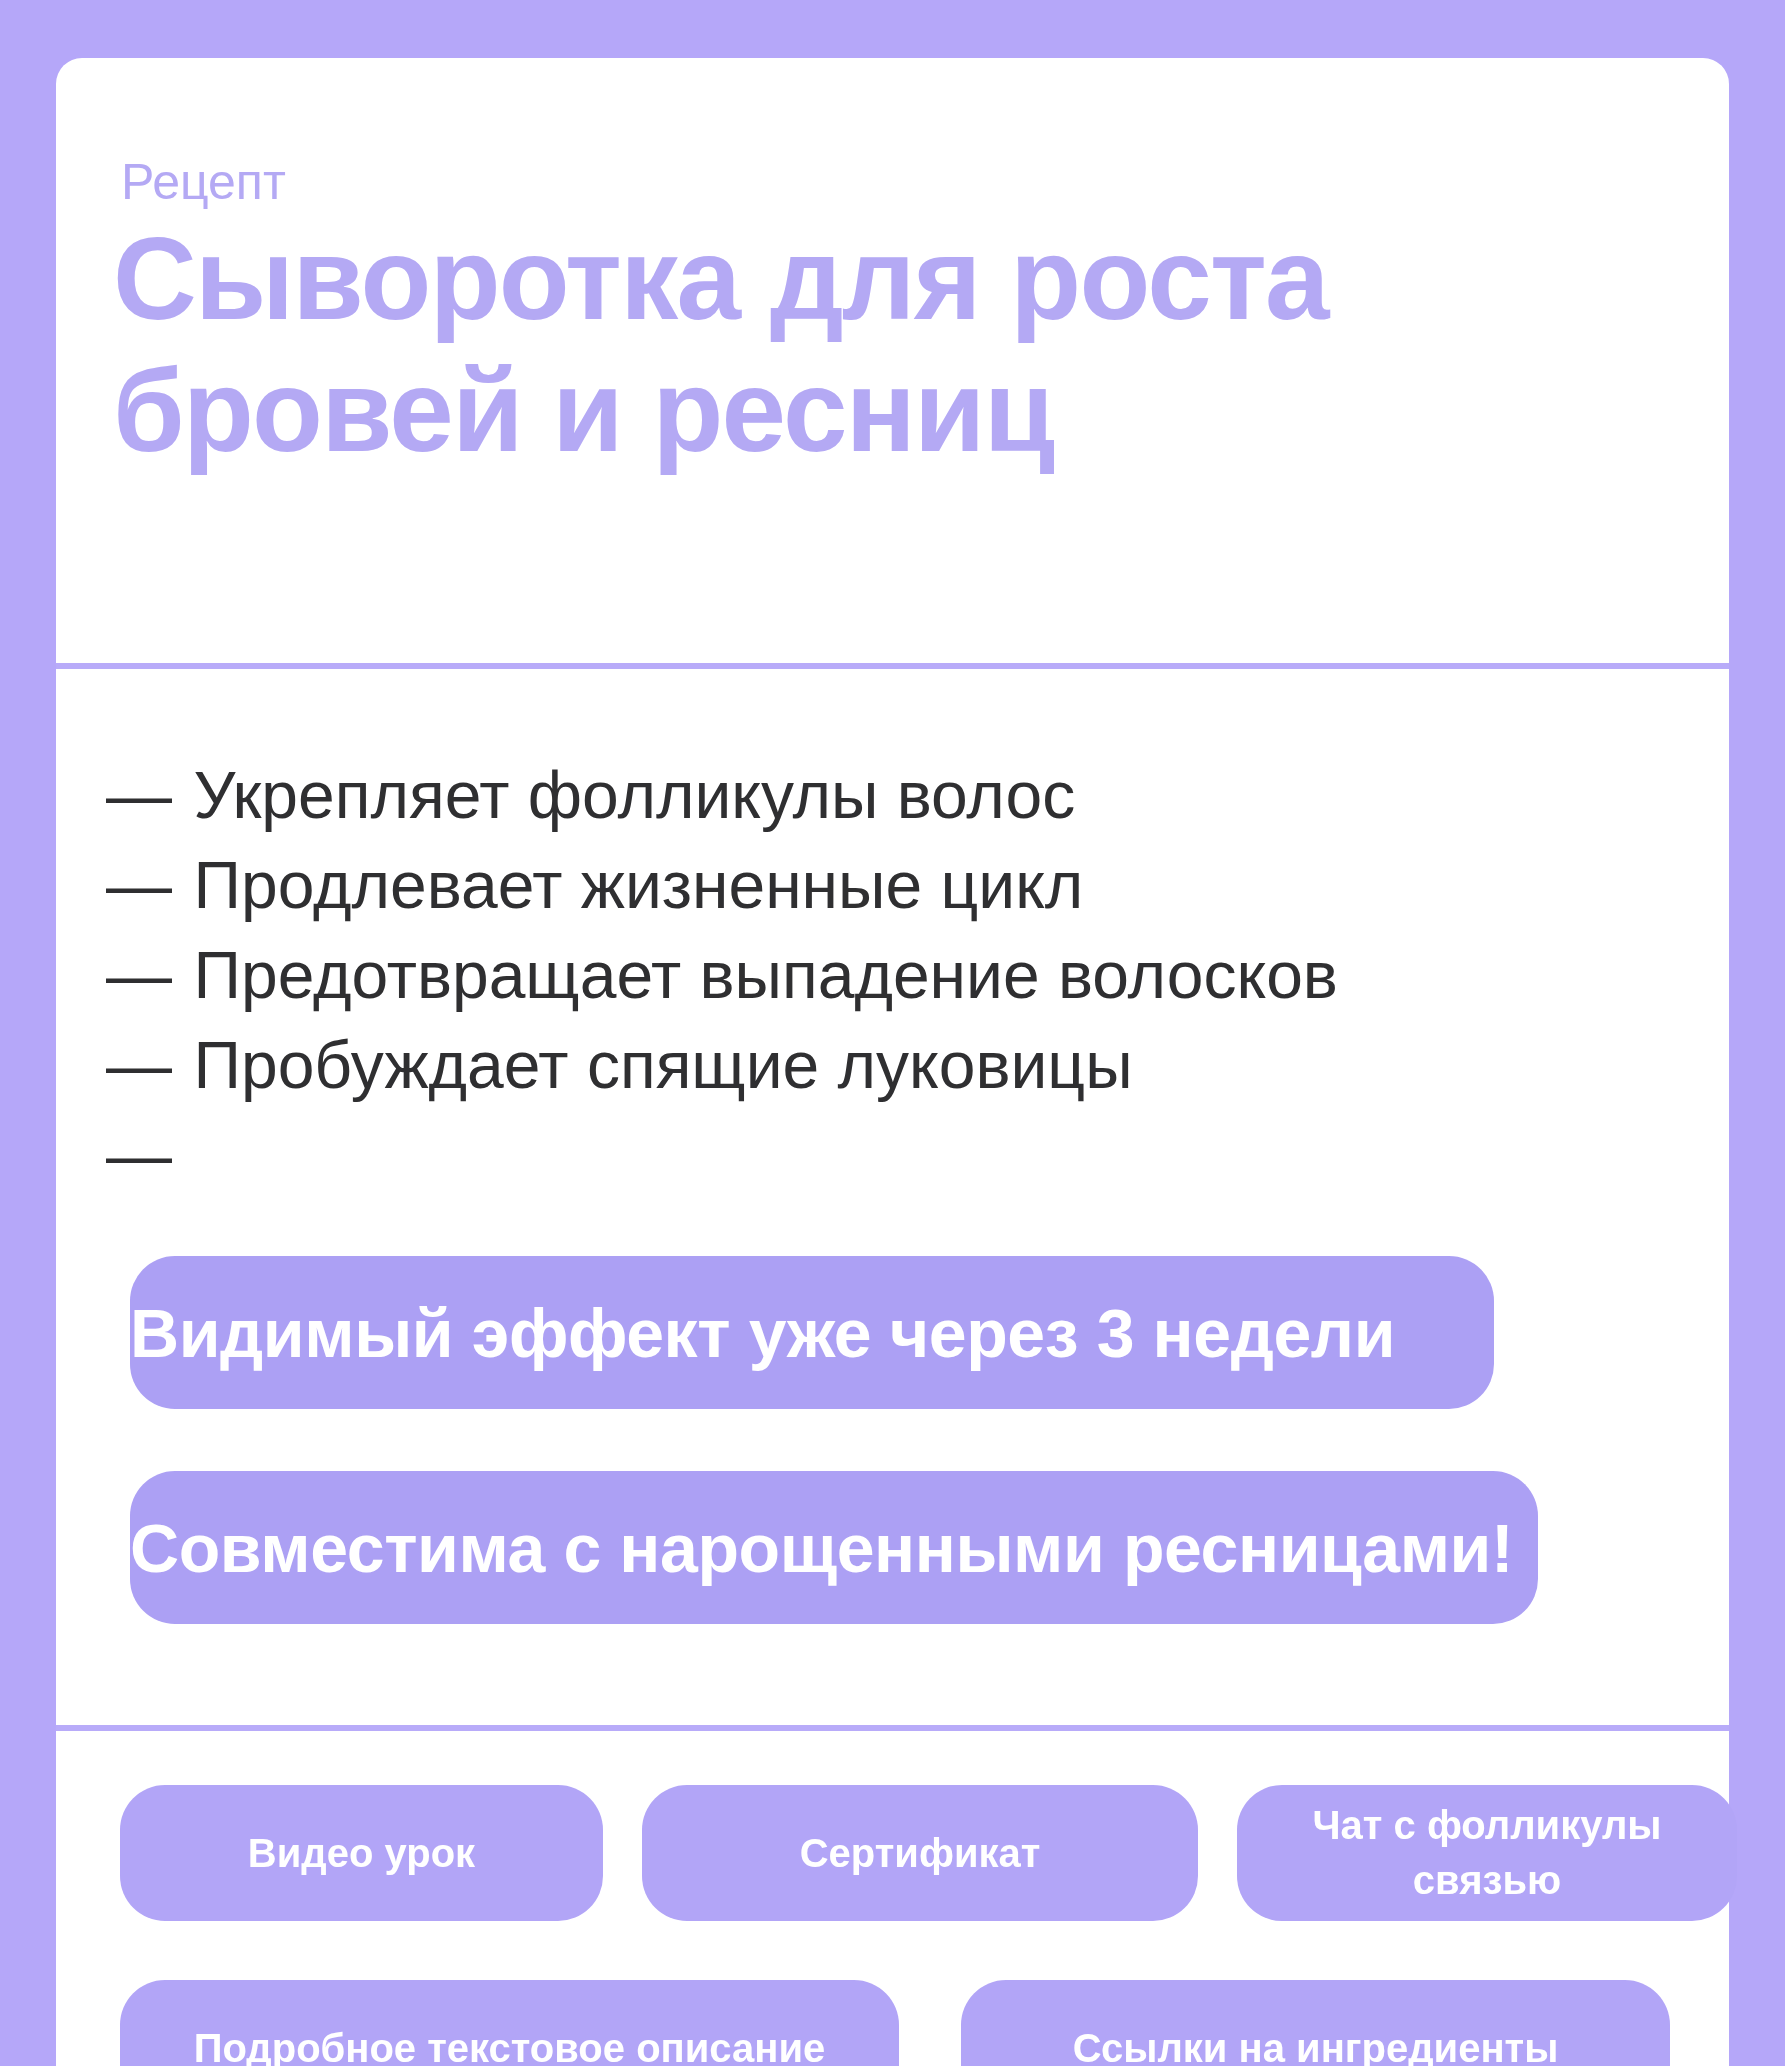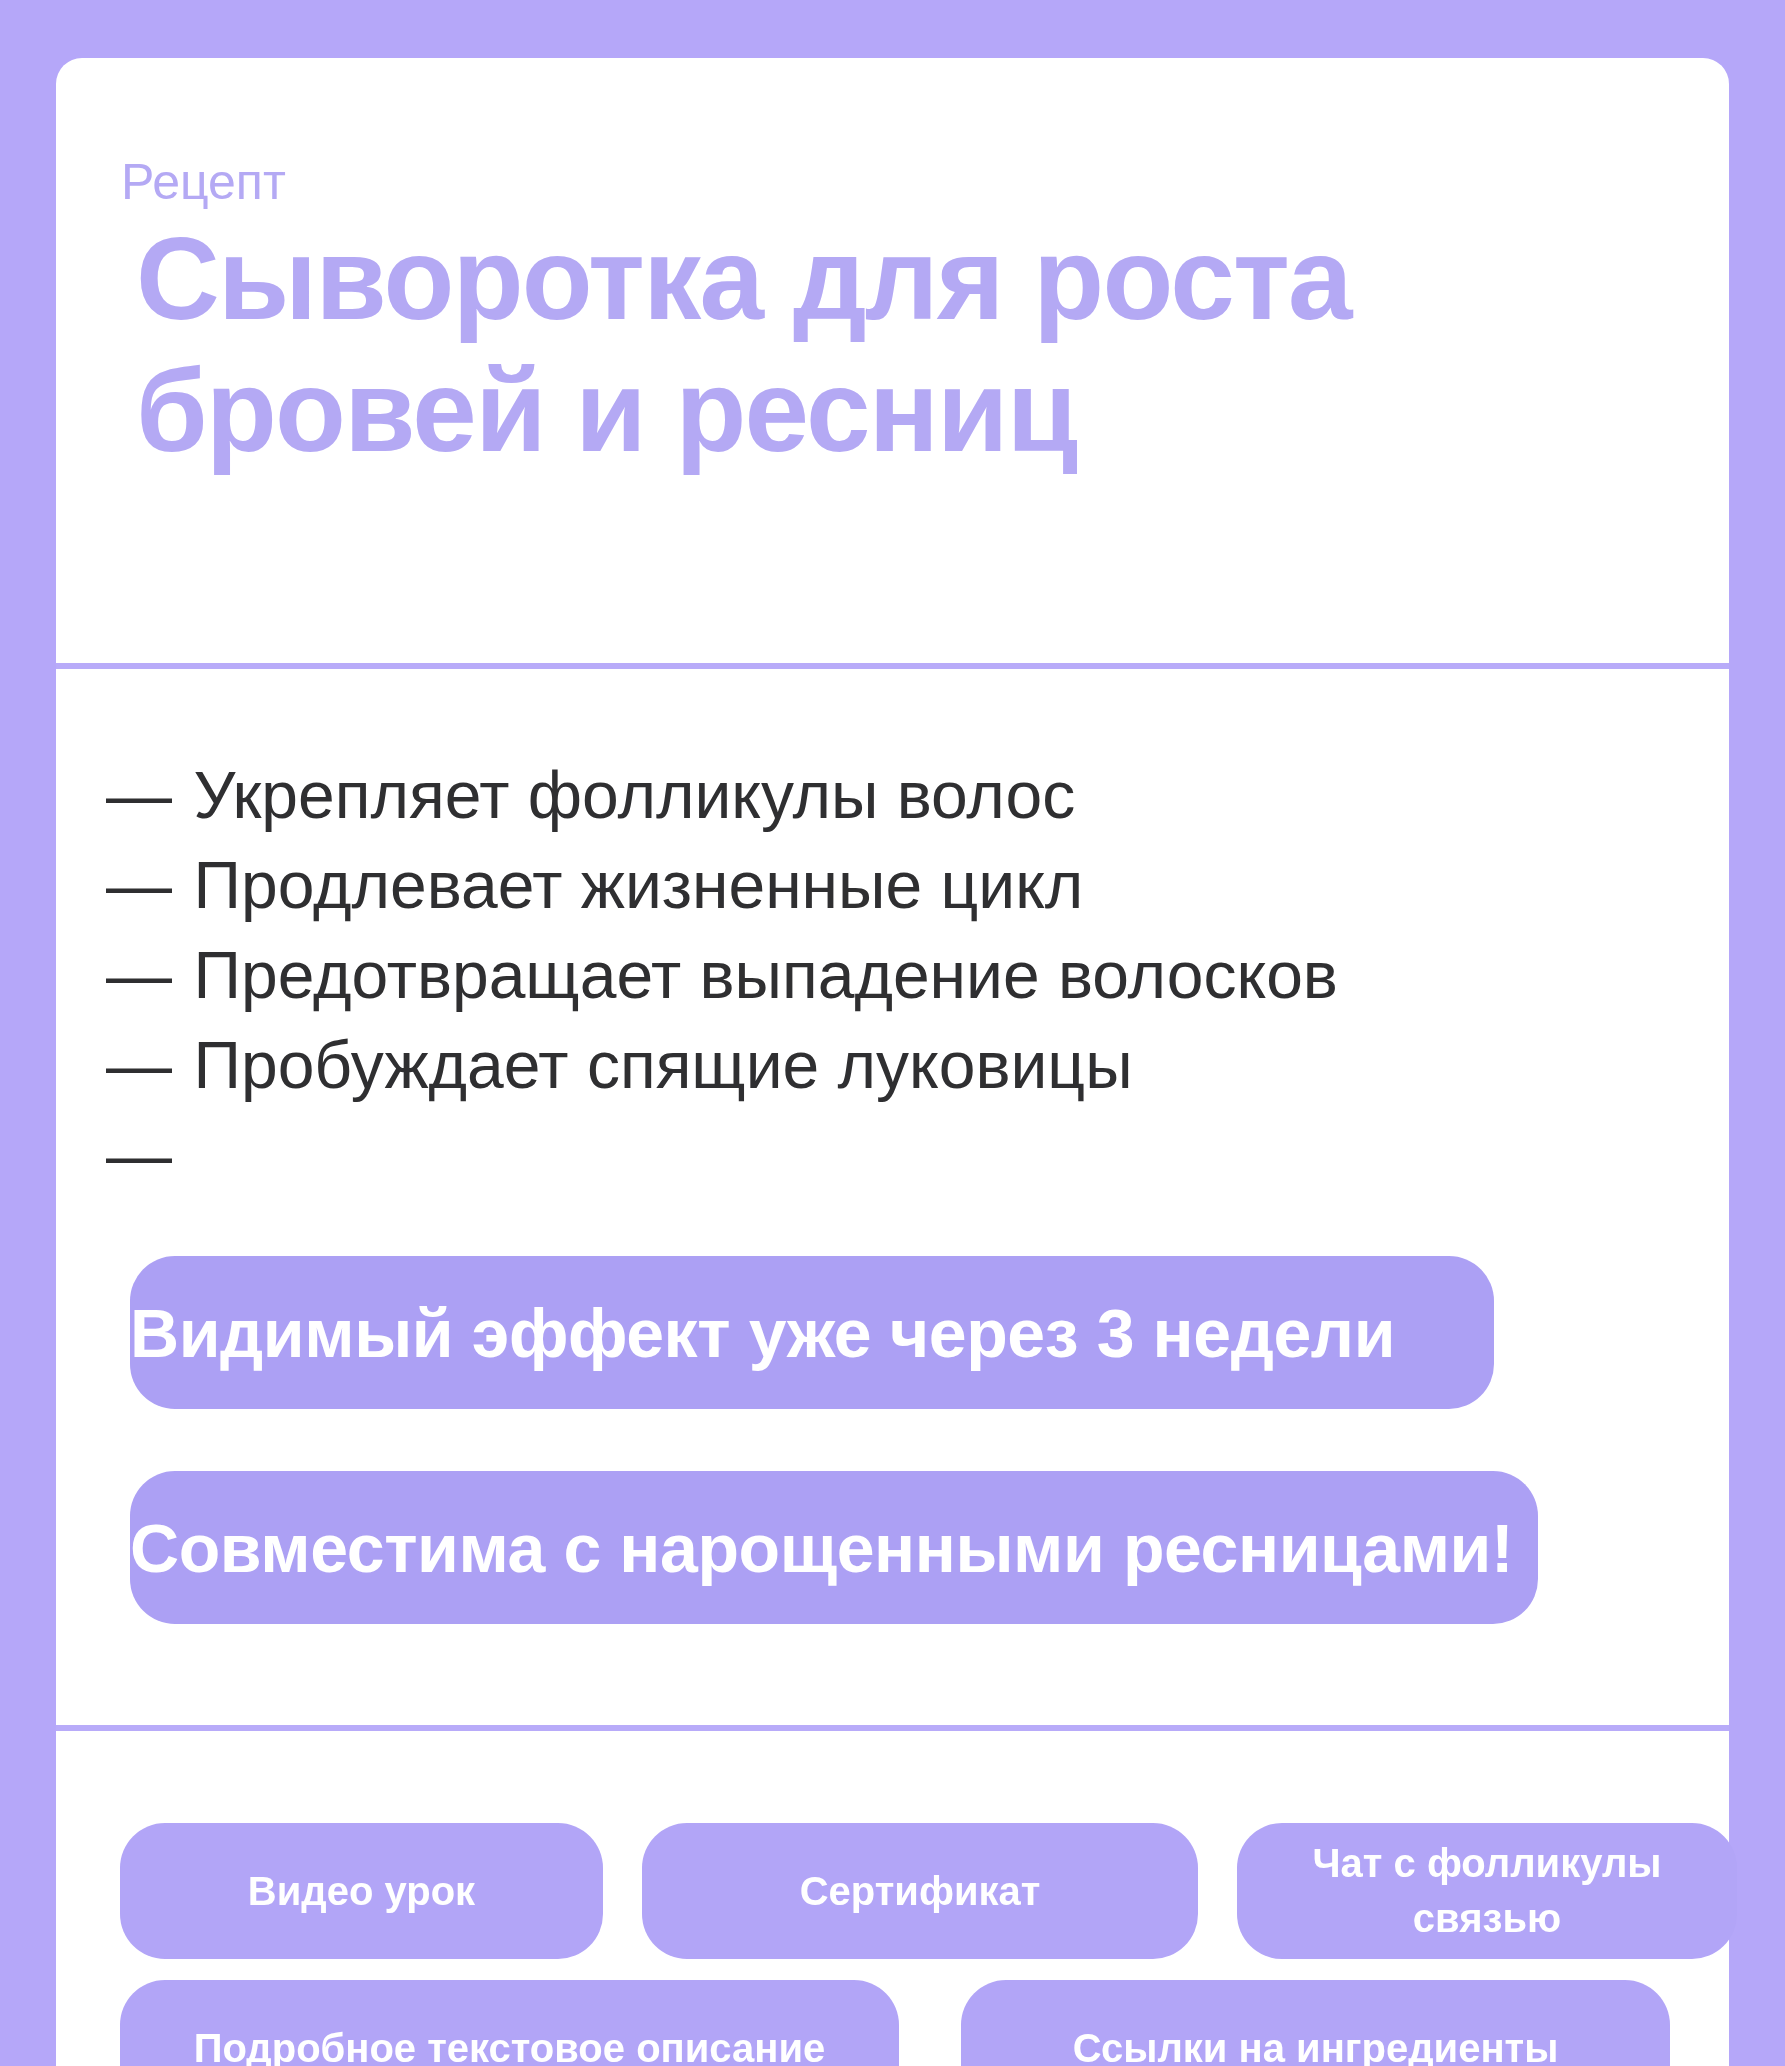--- a/index.html
+++ b/index.html
@@ -31,21 +31,21 @@
     position:absolute;
     left:65px; top:85px;
     font-size:50px;
     line-height:1.25;
     font-weight:400;
     color:var(--accent_light);
     margin-top:8px;
   }
   .title{
     position:absolute;
-    left:80px; top:155px;
+    left:57px; top:155px;
     width:1554px;
     font-weight:700;
     color:var(--accent_light);
     font-size:116px;
     line-height:132px;
     letter-spacing:-1.7px;
   }
   .title .line{display:block;white-space:nowrap;}
   .divider{
     position:absolute;
@@ -81,21 +81,21 @@
     letter-spacing:-0.4px;
   }
   .badge.b1{top:1198px;width:1364px;}
   .badge.b2{top:1413px;width:1408px;}
   .btn-row{
     position:absolute;
     left:64px;
     display:flex;
     gap:39px;
   }
-  .btn-row.r1{top:1765px;}
+  .btn-row.r1{top:1727px;}
   .btn-row.r2{top:1922px;gap:62px;}
   .pill{
     height:136px;
     border:none;
     border-radius:45px;
     background:var(--pill_bg);
     color:#ffffff;
     font-family:inherit;
     font-weight:700;
     font-size:40px;

